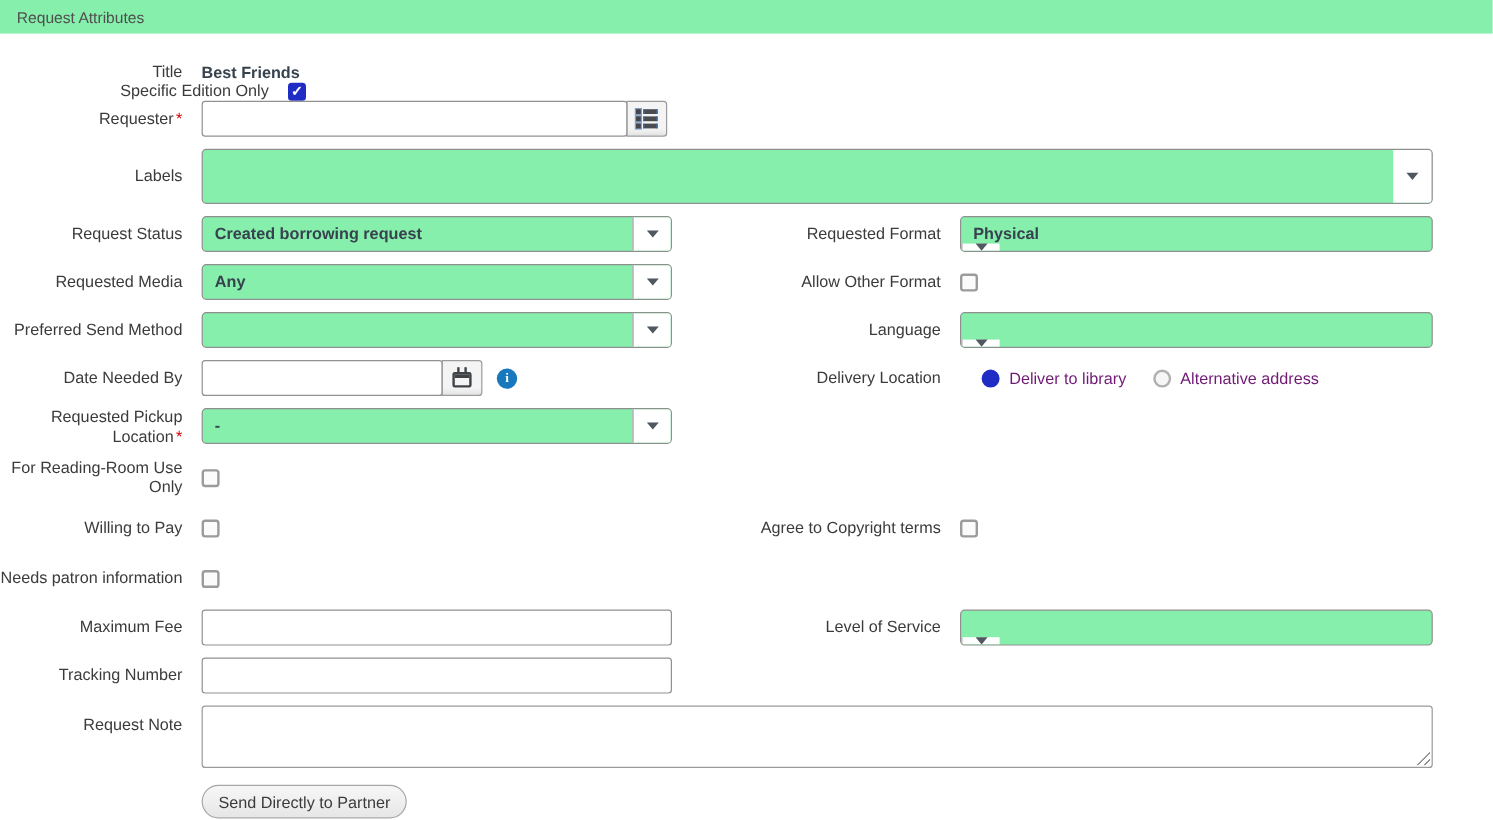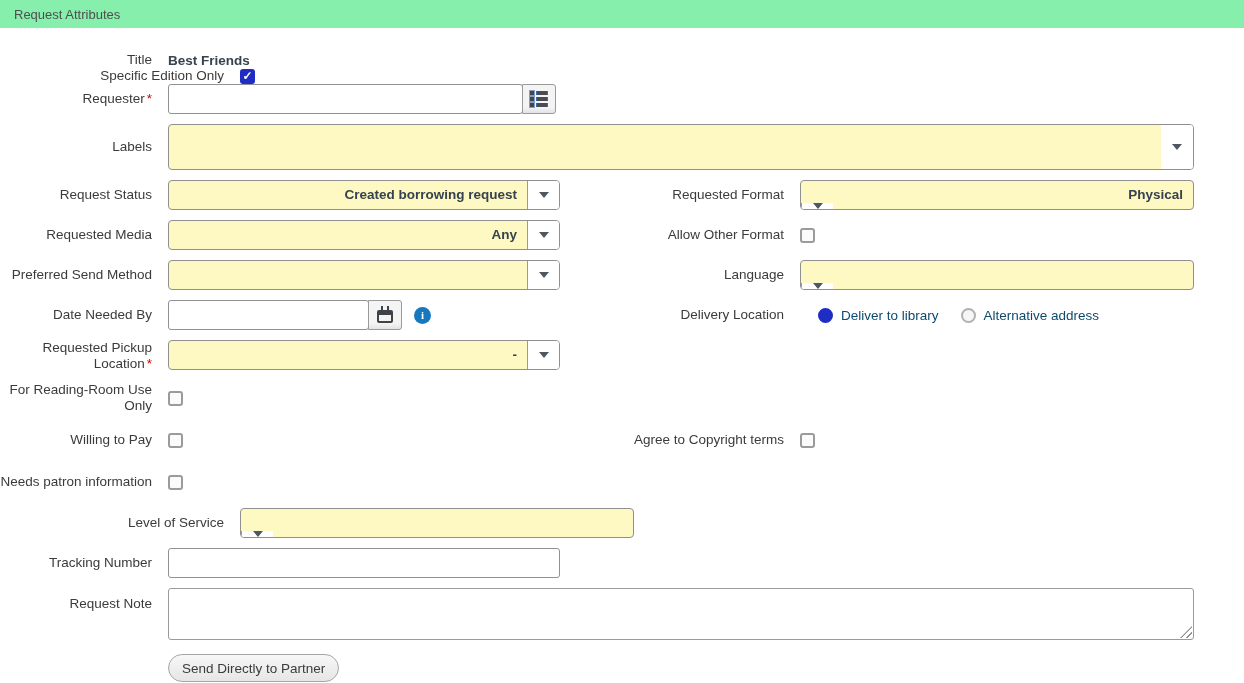--- a/index.html
+++ b/index.html
@@ -24,21 +24,21 @@
   .ctrl-r { width:394px;flex-direction:column; }
   .span-ctrl { width:1026px; }
 
   
   .tin { height:30px; border:1px solid #919191; border-radius:3px; background:#fff;
     font-family:"Liberation Sans",sans-serif; font-size:13.5px; padding:0 8px;
     color:#36424e; outline:none; }
 
   
   .combo { display:flex; height:30px; border:1px solid #8f8f8f; border-radius:4px;
-    background:#fef9c3; overflow:hidden;text-align:right; }
+    background:#86efac; overflow:hidden; }
   .combo .val { flex:1; padding:0 10px; line-height:28px; font-size:13.5px;
     font-weight:bold; color:#36424e; white-space:nowrap; overflow:hidden; }
   .combo .caret { width:32px; display:flex; align-items:center; justify-content:center;
     border-left:1px solid #9a9a9a; background:#fff; cursor:pointer; }
   .combo.nosep .caret { border-left:none; }
   .caret-tri { width:0; height:0; border-left:5px solid transparent;
     border-right:5px solid transparent; border-top:6px solid #4f5761; }
   .combo.tall { height:46px; }
   .combo.tall .val { line-height:44px; }
 
@@ -75,21 +75,21 @@
   .cb .mk { display:none; color:#fff; font-size:12px; font-weight:bold; line-height:1;
     margin-top:-1px; }
   .cb.checked { background:#1f2dc5; border-color:#1f2dc5; }
   .cb.checked .mk { display:block; }
 
   
   .radios { display:flex; align-items:center; padding-left:18px; gap:8px; }
   .rad { width:15px; height:15px; border-radius:50%; border:2px solid #b0b0b0;
     background:#f6f6f6; cursor:pointer; flex-shrink:0; }
   .rad.selected { background:#1f2dc5; border-color:#1f2dc5; }
-  .rad-lbl { font-size:13.5px; color:#0c4a6e; margin-right:14px; }
+  .rad-lbl { font-size:13.5px; color:#701a75; margin-right:14px; }
 
   
   .ta-wrap { position:relative; width:1026px; }
   .ta { width:100%; height:52px; border:1px solid #9a9a9a; border-radius:3px;
     resize:none; font-family:"Liberation Sans",sans-serif; font-size:13.5px;
     padding:4px 8px; color:#36424e; outline:none; display:block; }
   .ta-grip { position:absolute; right:2px; bottom:2px; width:12px; height:12px;
     pointer-events:none;
     background:repeating-linear-gradient(-45deg, transparent 0 3px, #8f8f8f 3px 4.5px);
     clip-path:polygon(100% 0, 100% 100%, 0 100%); }
@@ -274,20 +274,24 @@
   </div>
 
   <div class="row" style="height:32px;">
     <div class="half-l">
       <div class="lbl two-line">Needs patron information</div>
       <span class="cb"></span>
     </div>
   </div>
 
   <div class="row">
+    <div class="half-l">
+      <div class="lbl">Maximum Fee</div>
+      <input class="tin ctrl-l" value="" style="">
+    </div>
     <div class="half-r">
       <div class="lbl">Level of Service</div>
       <div class="combo ctrl-r">
         <div class="val"></div>
         <div class="caret">
           <span class="caret-tri"></span>
         </div>
       </div>
     </div>
   </div>

